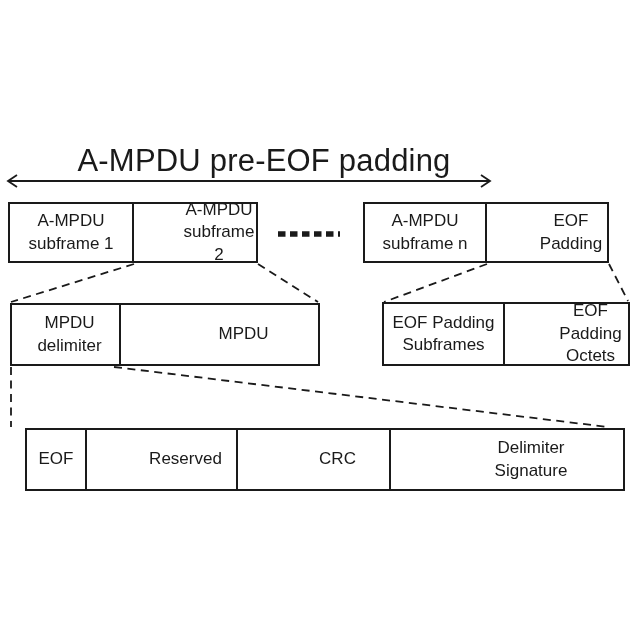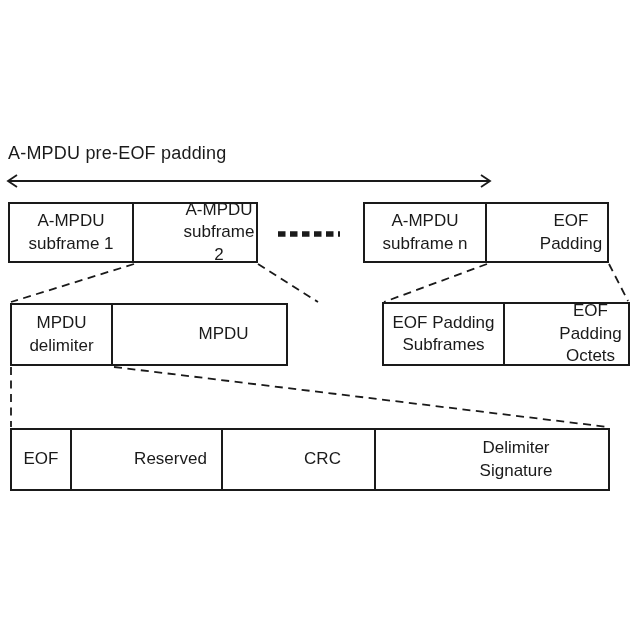--- a/index.html
+++ b/index.html
@@ -14,23 +14,23 @@
     font-family: "Liberation Sans", sans-serif;
     overflow: hidden;
   }
   .overlay {
     position: absolute; left: 0; top: 0;
     width: 640px; height: 640px;
     pointer-events: none;
   }
   .title {
     position: absolute;
-    left: 8px; top: 143px; width: 480px;
-    text-align: left;
-    font-size: 18px;
+    left: 24px; top: 143px; width: 480px;
+    text-align: center;
+    font-size: 31px;
     letter-spacing: 0.2px;
     white-space: nowrap;
   }
   .group {
     position: absolute;
     display: flex;
     border: 2px solid #1a1a1a;
     background: #ffffff;
     box-sizing: border-box;
     gap: 48px;
@@ -44,23 +44,23 @@
     font-size: 17px;
     line-height: 1.32;
     box-sizing: border-box;
     border-right: 2px solid #1a1a1a;
     flex: 0 0 auto;
   }
   .cell:last-child { border-right: none; flex: 1 1 auto; }
 
   .g-row1-left  { left: 8px;   top: 202px; width: 250px; height: 61px; }
   .g-row1-right { left: 363px; top: 202px; width: 246px; height: 61px; }
-  .g-row2-left  { left: 10px;  top: 303px; width: 278px; height: 63px; }
+  .g-row2-left  { left: 10px;  top: 303px; width: 310px; height: 63px; padding-left: 8px; }
   .g-row2-right { left: 382px; top: 302px; width: 248px; height: 64px; }
-  .g-row3       { left: 10px;  top: 428px; width: 600px; height: 63px; }
+  .g-row3       { left: 25px;  top: 428px; width: 600px; height: 63px; }
 </style>
 </head>
 <body>
 
 <div class="canvas">
 
   <svg class="overlay" viewBox="0 0 640 640" xmlns="http://www.w3.org/2000/svg" fill="none" stroke="#1a1a1a">
     <g stroke-width="1.8">
       <line x1="9" y1="181" x2="489" y2="181"></line>
       <polyline points="17,175 8,181 17,187"></polyline>

